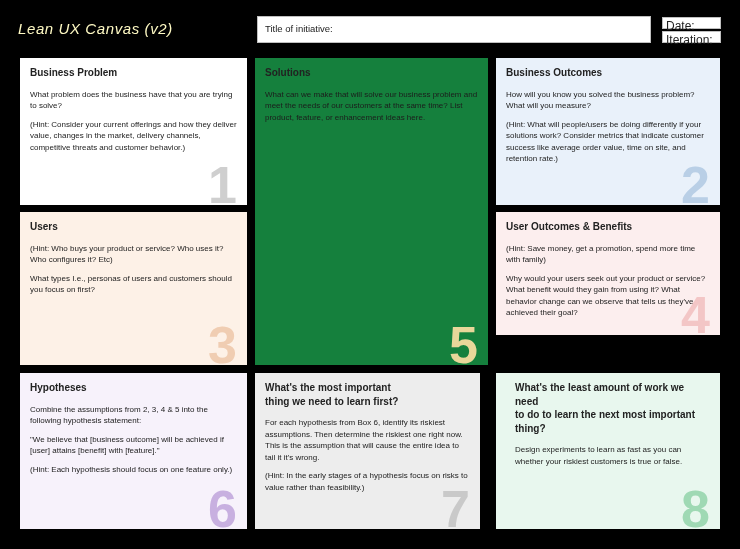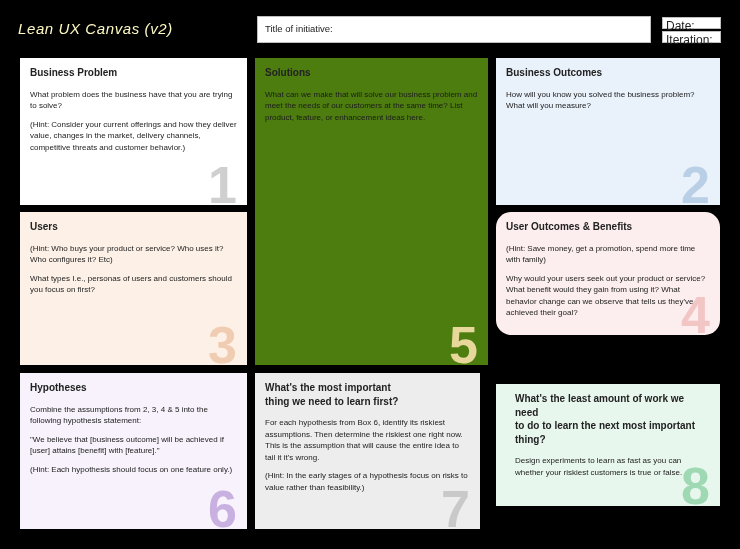--- a/index.html
+++ b/index.html
@@ -95,26 +95,26 @@
     bottom: -6px;
     font-size: 52px;
     font-weight: bold;
     line-height: 1;
     font-family: "Liberation Sans", sans-serif;
   }
 
   
   #c1 { left: 20px;  top: 58px;  width: 227px; height: 147px; background: #ffffff; }
   #c2 { left: 496px; top: 58px;  width: 224px; height: 147px; background: #e9f1fa; }
-  #c5 { left: 255px; top: 58px;  width: 233px; height: 307px; background: #4d7c0f; }
+  #c5 { left: 255px; top: 58px;  width: 233px; height: 307px; background: #15803d; }
   #c3 { left: 20px;  top: 212px; width: 227px; height: 153px; background: #fdf1e7; }
-  #c4 { left: 496px; top: 212px; width: 224px; height: 123px; background: #fceeee; border-radius: 15px; }
+  #c4 { left: 496px; top: 212px; width: 224px; height: 123px; background: #fceeee; }
   #c6 { left: 20px;  top: 373px; width: 227px; height: 156px; background: #f7f2fb; }
   #c7 { left: 255px; top: 373px; width: 225px; height: 156px; background: #ededed; }
-  #c8 { left: 496px; top: 384px; width: 224px; height: 122px; background: #e8f7ee; padding-left: 19px; }
+  #c8 { left: 496px; top: 373px; width: 224px; height: 156px; background: #e8f7ee; padding-left: 19px; }
 
   #n1 { color: #cfcfcf; }
   #n2 { color: #b9cfe6; }
   #n5 { color: #e8d79a; }
   #n3 { color: #f0cdb2; }
   #n4 { color: #f3c6c6; }
   #n6 { color: #c8b0e0; }
   #n7 { color: #c9c9c9; }
   #n8 { color: #9fd9b4; }
 </style>
@@ -141,20 +141,21 @@
   <div class="card" id="c1">
     <h3>Business Problem</h3>
     <p>What problem does the business have that you are trying to solve?</p>
     <p>(Hint: Consider your current offerings and how they deliver value, changes in the market, delivery channels, competitive threats and customer behavior.)</p>
     <div class="num" id="n1">1</div>
   </div>
 
   <div class="card" id="c2">
     <h3>Business Outcomes</h3>
     <p>How will you know you solved the business problem? What will you measure?</p>
+    <p>(Hint: What will people/users be doing differently if your solutions work? Consider metrics that indicate customer success like average order value, time on site, and retention rate.)</p>
     <div class="num" id="n2">2</div>
   </div>
 
   <div class="card" id="c5">
     <h3>Solutions</h3>
     <p>What can we make that will solve our business problem and meet the needs of our customers at the same time? List product, feature, or enhancement ideas here.</p>
     <div class="num" id="n5">5</div>
   </div>
 
   <div class="card" id="c3">

